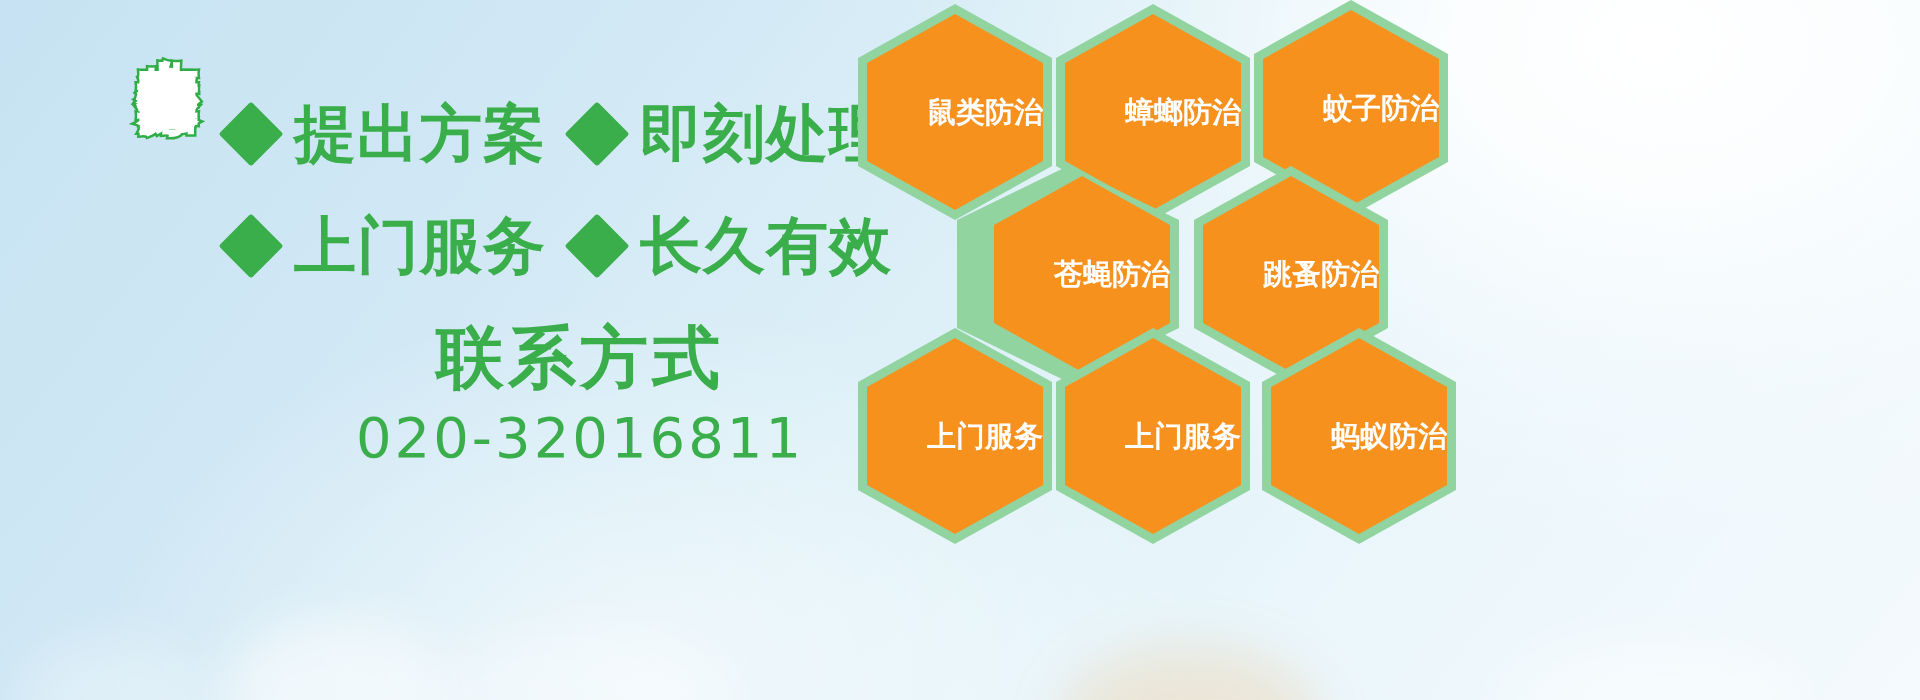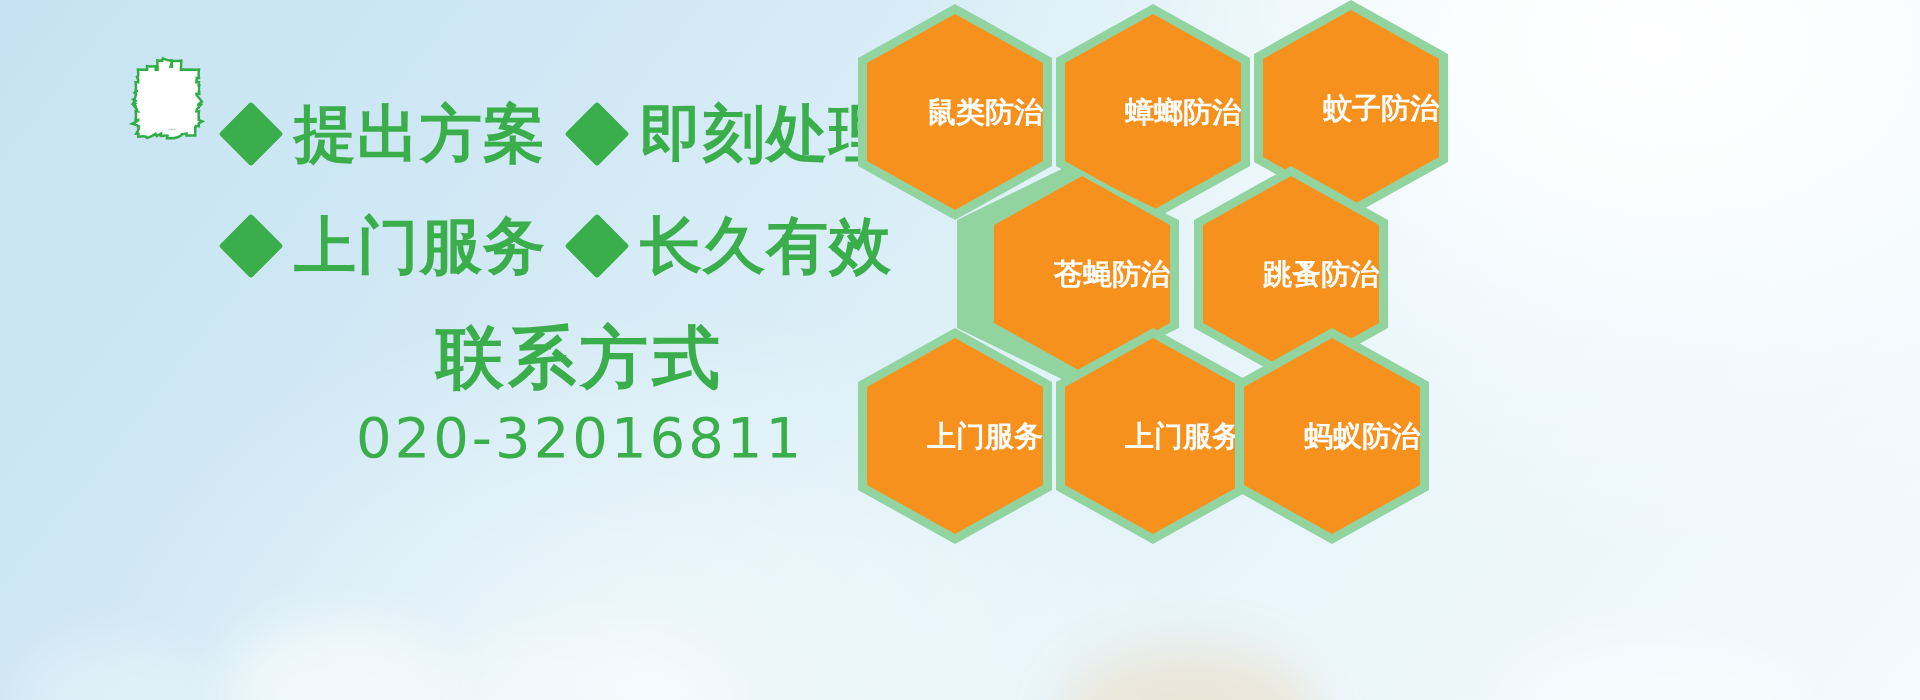--- a/index.html
+++ b/index.html
@@ -158,21 +158,21 @@
     <div class="hex" style="left:6px;top:342px;">
       <div class="hex-inner">
         <span class="hex-label">上门服务</span>
       </div>
     </div>
     <div class="hex" style="left:204px;top:342px;">
       <div class="hex-inner">
         <span class="hex-label">上门服务</span>
       </div>
     </div>
-    <div class="hex" style="left:383px;top:342px;">
+    <div class="hex" style="left:410px;top:342px;">
       <div class="hex-inner">
         <span class="hex-label">蚂蚁防治</span>
       </div>
     </div>
 
   </div>
 
 </div>
 
 </body></html>

